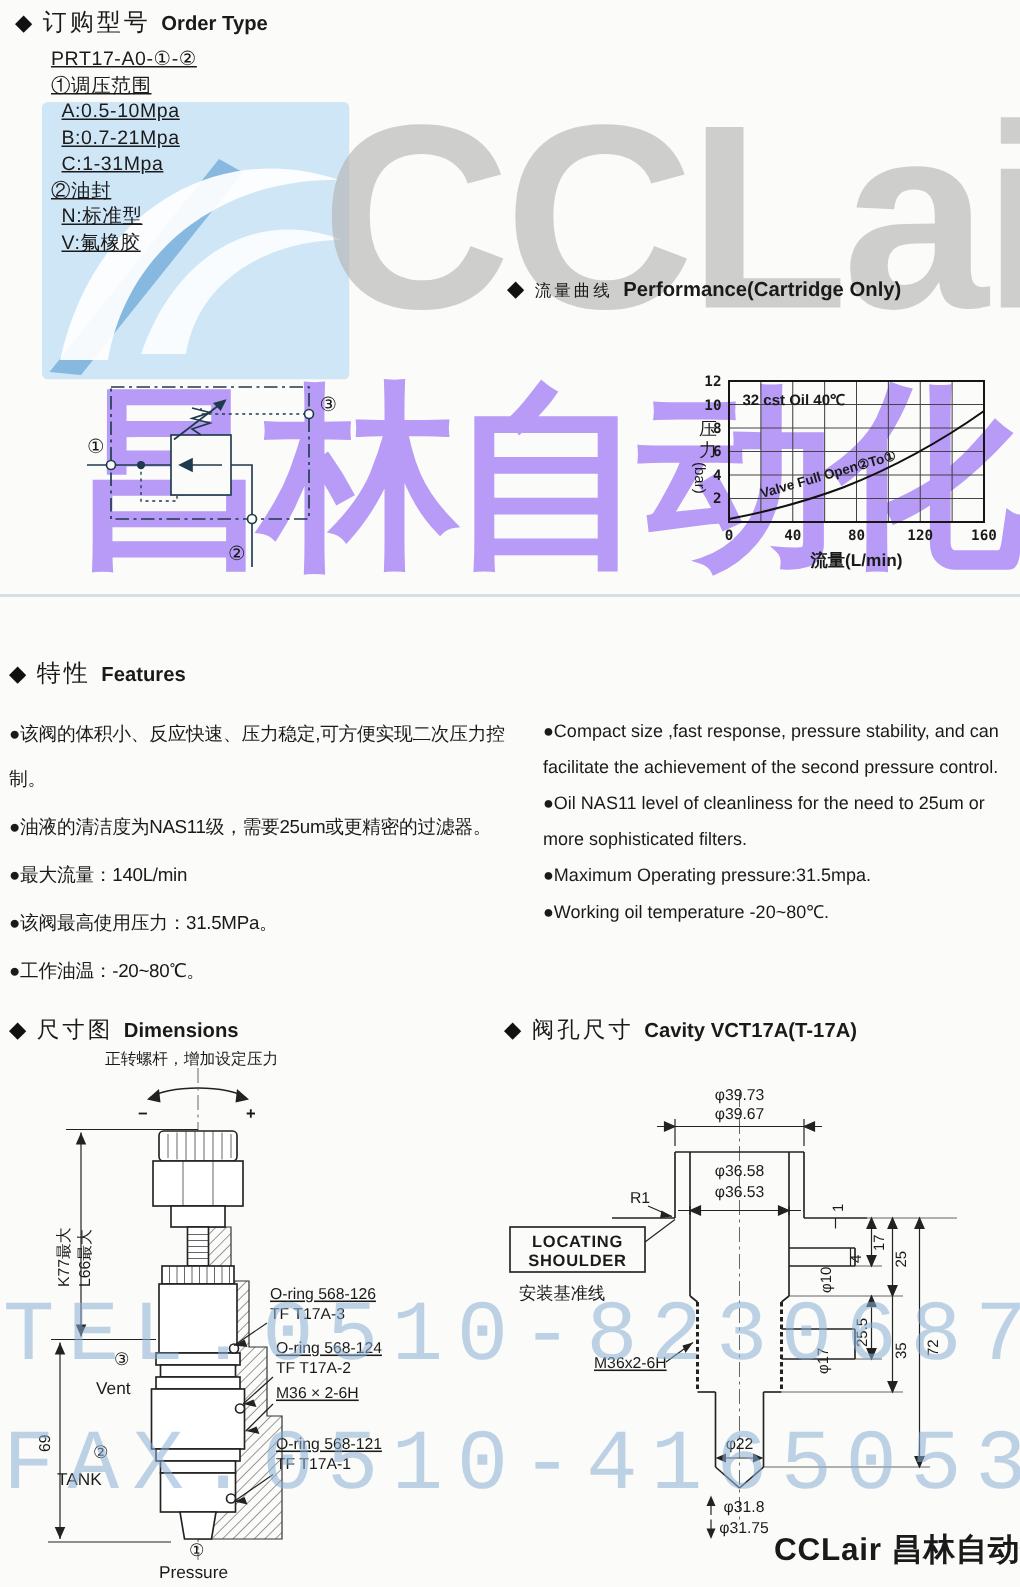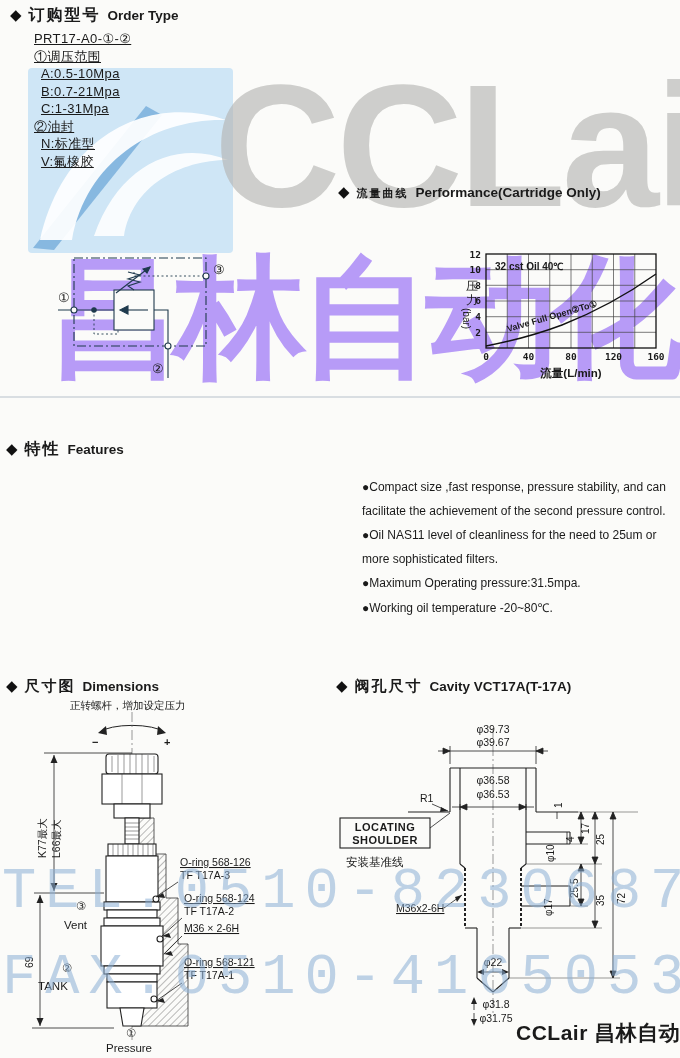--- a/index.html
+++ b/index.html
@@ -4,21 +4,21 @@
 <style>
   * { margin:0; padding:0; box-sizing:border-box; }
   body { background:#888; font-family:"Liberation Sans", sans-serif; }
   .page { position:relative; width:680px; height:1058px; background:#fbfbf9; overflow:hidden; margin:0 auto; color:#1a1a1a; }
   .layer-wm { position:absolute; inset:0; z-index:0; }
   .layer-content { position:absolute; inset:0; z-index:1; }
   .layer-wm-front { position:absolute; inset:0; z-index:2; pointer-events:none; }
   .abs { position:absolute; }
   .heading { display:flex; align-items:baseline; gap:7px; white-space:nowrap; }
   .heading .diamond { font-size:15px; color:#111; }
-  .heading .zh { font-size:16px; font-weight:bold; letter-spacing:2px; }
+  .heading .zh { font-size:16px; font-weight:normal; letter-spacing:2px; }
   .heading .en { font-size:13.5px; font-weight:bold; }
   .order-block { font-size:13px; line-height:17.5px; letter-spacing:.4px;text-decoration:underline; }
   .order-block .indent { padding-left:7px; }
   .wm-cclair { font-size:175px; font-weight:bold; color:#b4b4b1; opacity:.62; line-height:1; letter-spacing:-4px; white-space:nowrap; }
   .wm-cjk { font-size:132px; font-weight:bold; color:#8b5cf6; opacity:.60; line-height:1; letter-spacing:-6px; white-space:nowrap; }
   .wm-telfax { font-family:Liberation Mono, monospace; font-size:57px; color:rgba(139,174,214,.55); letter-spacing:9px; white-space:nowrap; line-height:1; }
   .divider { height:2px; background:#d9dee2; width:680px; }
   .feat-zh { width:348px; font-size:12.5px; line-height:30px; letter-spacing:-0.2px; list-style:none; }
   .feat-zh li { margin-bottom:2px; }
   .feat-en { width:318px; font-size:12px; line-height:23.5px; list-style:none; }
@@ -133,20 +133,27 @@
     </svg>
 
     <div class="abs divider" style="left:0;top:396px"></div>
 
     <div class="abs heading" style="left:6px;top:439px">
       <span class="diamond">◆</span>
       <span class="zh">特性</span>
       <span class="en">Features</span>
     </div>
 
+    <ul class="abs feat-zh" style="left:6px;top:474px">
+      <li>●该阀的体积小、反应快速、压力稳定,可方便实现二次压力控制。</li>
+      <li>●油液的清洁度为NAS11级，需要25um或更精密的过滤器。</li>
+      <li>●最大流量：140L/min</li>
+      <li>●该阀最高使用压力：31.5MPa。</li>
+      <li>●工作油温：-20~80℃。</li>
+    </ul>
 
     <ul class="abs feat-en" style="left:362px;top:476px">
       <li>●Compact size ,fast response, pressure stability, and can facilitate the achievement of the second pressure control.</li>
       <li>●Oil NAS11 level of cleanliness for the need to 25um or more sophisticated filters.</li>
       <li>●Maximum  Operating pressure:31.5mpa.</li>
       <li>●Working oil temperature -20~80℃.</li>
     </ul>
 
     <div class="abs heading" style="left:6px;top:677px">
       <span class="diamond">◆</span>

